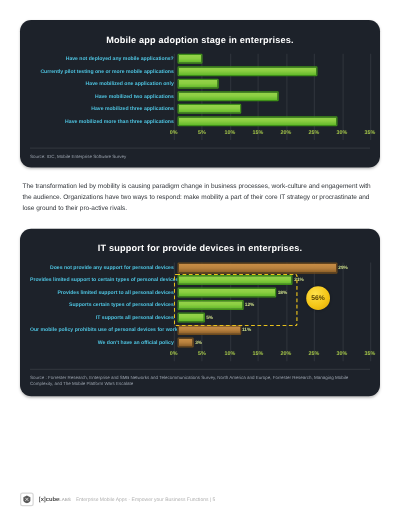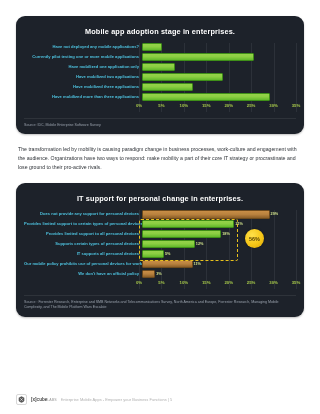--- a/index.html
+++ b/index.html
@@ -203,21 +203,21 @@
             <span class="tick" style="left: 100%;">35%</span>
           </div>
         </div>
       </div>
     <div class="source">Source: IDC, Mobile Enterprise Software Survey</div>
   </div>
 
   <div class="body-copy">The transformation led by mobility is causing paradigm change in business processes, work-culture and engagement with the audience. Organizations have two ways to respond: make mobility a part of their core IT strategy or procrastinate and lose ground to their pro-active rivals.</div>
 
   <div class="panel">
-    <div class="panel-title">IT support for personal change in enterprises.</div>
+    <div class="panel-title">IT support for provide devices in enterprises.</div>
     <div class="plot" id="plot2" style="position: relative;">
         <div style="position: absolute; inset: 0px 0px 0px 115px;">
           <div class="gridline" style="left: 0%;"></div>
           <div class="gridline" style="left: 14.2857%;"></div>
           <div class="gridline" style="left: 28.5714%;"></div>
           <div class="gridline" style="left: 42.8571%;"></div>
           <div class="gridline" style="left: 57.1429%;"></div>
           <div class="gridline" style="left: 71.4286%;"></div>
           <div class="gridline" style="left: 85.7143%;"></div>
           <div class="gridline" style="left: 100%;"></div>

